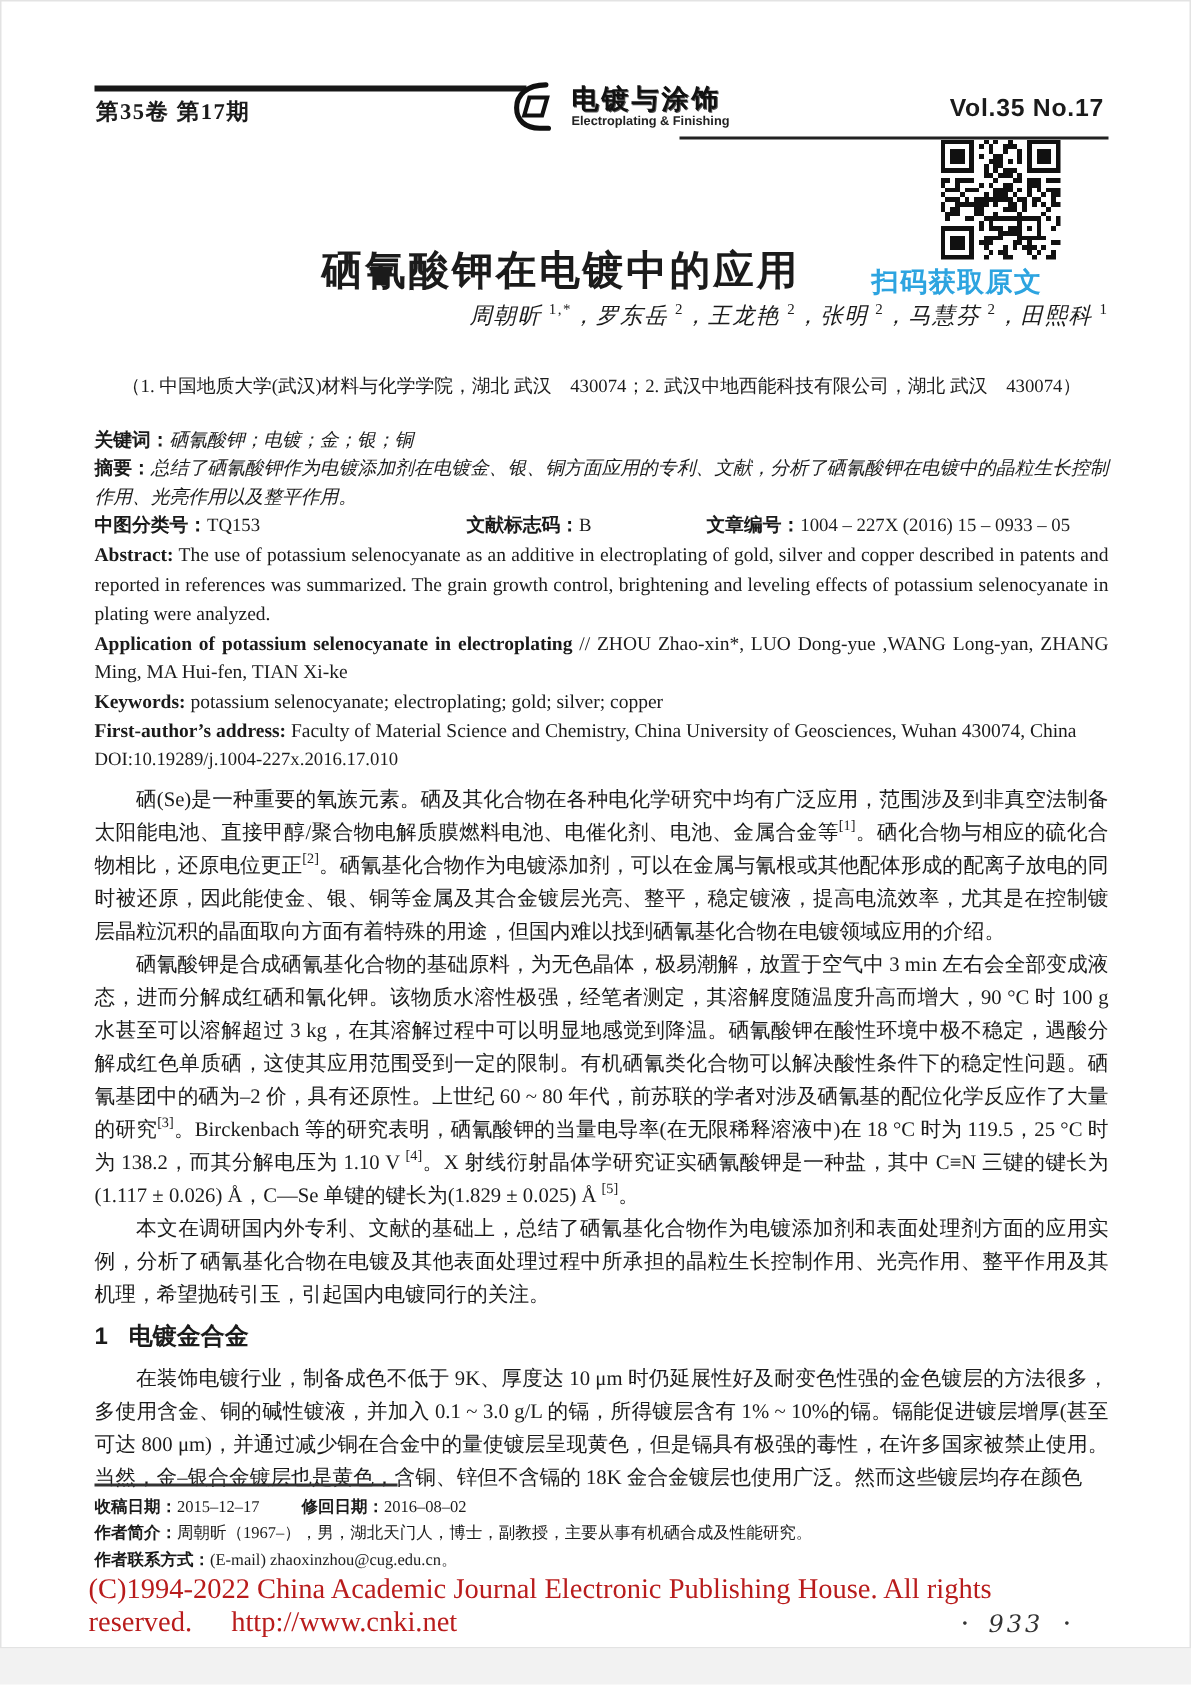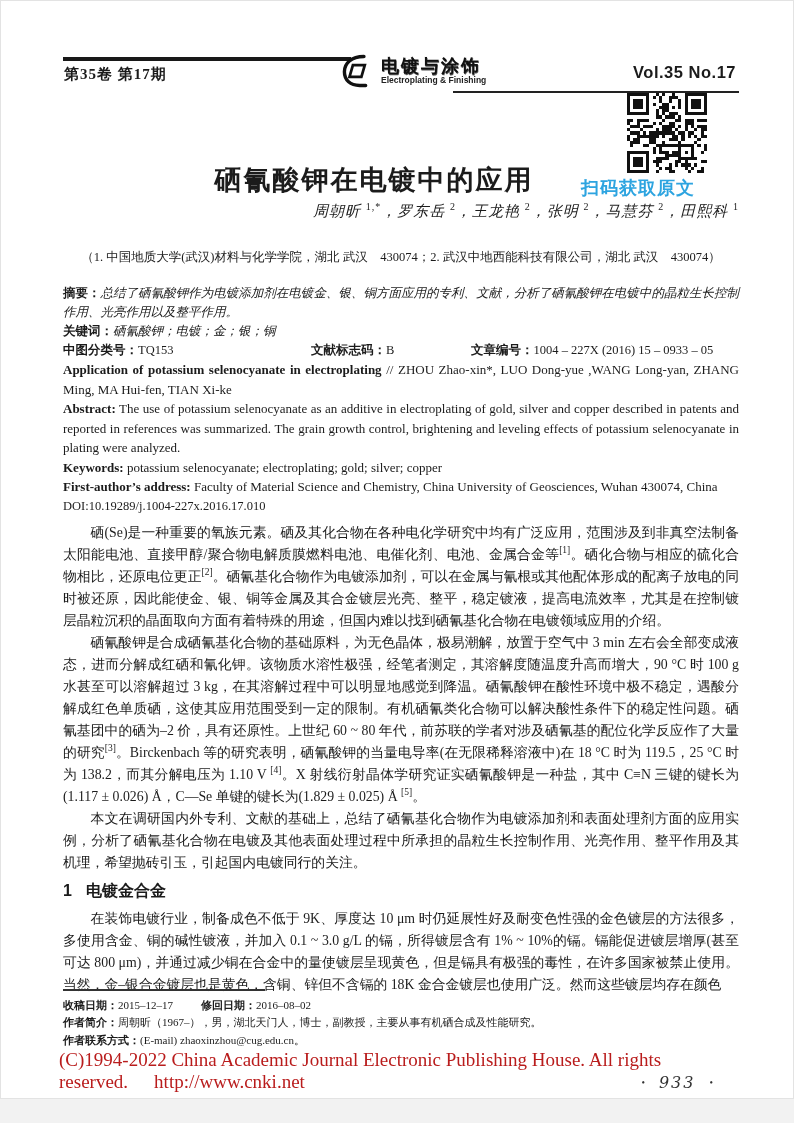--- a/index.html
+++ b/index.html
@@ -396,33 +396,33 @@
         <rect x="23" y="24" width="1" height="1"></rect>
       </svg></div>
   <div class="qr-caption">扫码获取原文</div>
 
   <h1 class="title" style="margin:11px;">硒氰酸钾在电镀中的应用</h1>
   <div class="authors"><span>周朝昕 </span><sup>1,*</sup><span>，罗东岳 </span><sup>2</sup><span>，王龙艳 </span><sup>2</sup><span>，张明 </span><sup>2</sup><span>，马慧芬 </span><sup>2</sup><span>，田熙科 </span><sup>1</sup></div>
   <div class="affiliation">（1. 中国地质大学(武汉)材料与化学学院，湖北 武汉　430074；2. 武汉中地西能科技有限公司，湖北 武汉　430074）</div>
 
   <div class="main-col">
 
+    <p class="cn-meta"><span class="label-cn">关键词：</span><span class="val">硒氰酸钾；电镀；金；银；铜</span></p>
+
     <p class="cn-meta"><span class="label-cn">摘要：</span><span class="val">总结了硒氰酸钾作为电镀添加剂在电镀金、银、铜方面应用的专利、文献，分析了硒氰酸钾在电镀中的晶粒生长控制作用、光亮作用以及整平作用。</span></p>
-
-    <p class="cn-meta"><span class="label-cn">关键词：</span><span class="val">硒氰酸钾；电镀；金；银；铜</span></p>
 
     <div class="meta-row">
       <span class="col1"><span class="label-cn">中图分类号：</span><span>TQ153</span></span>
       <span class="col2"><span class="label-cn">文献标志码：</span><span>B</span></span>
       <span class="col3"><span class="label-cn">文章编号：</span><span>1004 – 227X (2016) 15 – 0933 – 05</span></span>
     </div>
 
+    <p class="en-meta"><b>Abstract:</b><span> The use of potassium selenocyanate as an additive in electroplating of gold, silver and copper described in patents and reported in references was summarized. The grain growth control, brightening and leveling effects of potassium selenocyanate in plating were analyzed.</span></p>
+
     <p class="en-meta"><b>Application of potassium selenocyanate in electroplating</b><span> // ZHOU Zhao-xin*, LUO Dong-yue ,WANG Long-yan, ZHANG Ming, MA Hui-fen, TIAN Xi-ke</span></p>
-
-    <p class="en-meta"><b>Abstract:</b><span> The use of potassium selenocyanate as an additive in electroplating of gold, silver and copper described in patents and reported in references was summarized. The grain growth control, brightening and leveling effects of potassium selenocyanate in plating were analyzed.</span></p>
 
     <p class="en-meta"><b>Keywords:</b><span> potassium selenocyanate; electroplating; gold; silver; copper</span></p>
 
     <p class="en-meta"><b>First-author’s address:</b><span> Faculty of Material Science and Chemistry, China University of Geosciences, Wuhan 430074, China</span></p>
 
     <p class="doi">DOI:10.19289/j.1004-227x.2016.17.010</p>
 
     <p class="body-p" style="margin-top:6px;"><span>硒(Se)是一种重要的氧族元素。硒及其化合物在各种电化学研究中均有广泛应用，范围涉及到非真空法制备太阳能电池、直接甲醇/聚合物电解质膜燃料电池、电催化剂、电池、金属合金等</span><sup>[1]</sup><span>。硒化合物与相应的硫化合物相比，还原电位更正</span><sup>[2]</sup><span>。硒氰基化合物作为电镀添加剂，可以在金属与氰根或其他配体形成的配离子放电的同时被还原，因此能使金、银、铜等金属及其合金镀层光亮、整平，稳定镀液，提高电流效率，尤其是在控制镀层晶粒沉积的晶面取向方面有着特殊的用途，但国内难以找到硒氰基化合物在电镀领域应用的介绍。</span></p>
     <p class="body-p"><span>硒氰酸钾是合成硒氰基化合物的基础原料，为无色晶体，极易潮解，放置于空气中 3 min 左右会全部变成液态，进而分解成红硒和氰化钾。该物质水溶性极强，经笔者测定，其溶解度随温度升高而增大，90 °C 时 100 g 水甚至可以溶解超过 3 kg，在其溶解过程中可以明显地感觉到降温。硒氰酸钾在酸性环境中极不稳定，遇酸分解成红色单质硒，这使其应用范围受到一定的限制。有机硒氰类化合物可以解决酸性条件下的稳定性问题。硒氰基团中的硒为–2 价，具有还原性。上世纪 60 ~ 80 年代，前苏联的学者对涉及硒氰基的配位化学反应作了大量的研究</span><sup>[3]</sup><span>。Birckenbach 等的研究表明，硒氰酸钾的当量电导率(在无限稀释溶液中)在 18 °C 时为 119.5，25 °C 时为 138.2，而其分解电压为 1.10 V </span><sup>[4]</sup><span>。X 射线衍射晶体学研究证实硒氰酸钾是一种盐，其中 C≡N 三键的键长为(1.117 ± 0.026) Å，C—Se 单键的键长为(1.829 ± 0.025) Å </span><sup>[5]</sup><span>。</span></p>
     <p class="body-p"><span>本文在调研国内外专利、文献的基础上，总结了硒氰基化合物作为电镀添加剂和表面处理剂方面的应用实例，分析了硒氰基化合物在电镀及其他表面处理过程中所承担的晶粒生长控制作用、光亮作用、整平作用及其机理，希望抛砖引玉，引起国内电镀同行的关注。</span></p>

